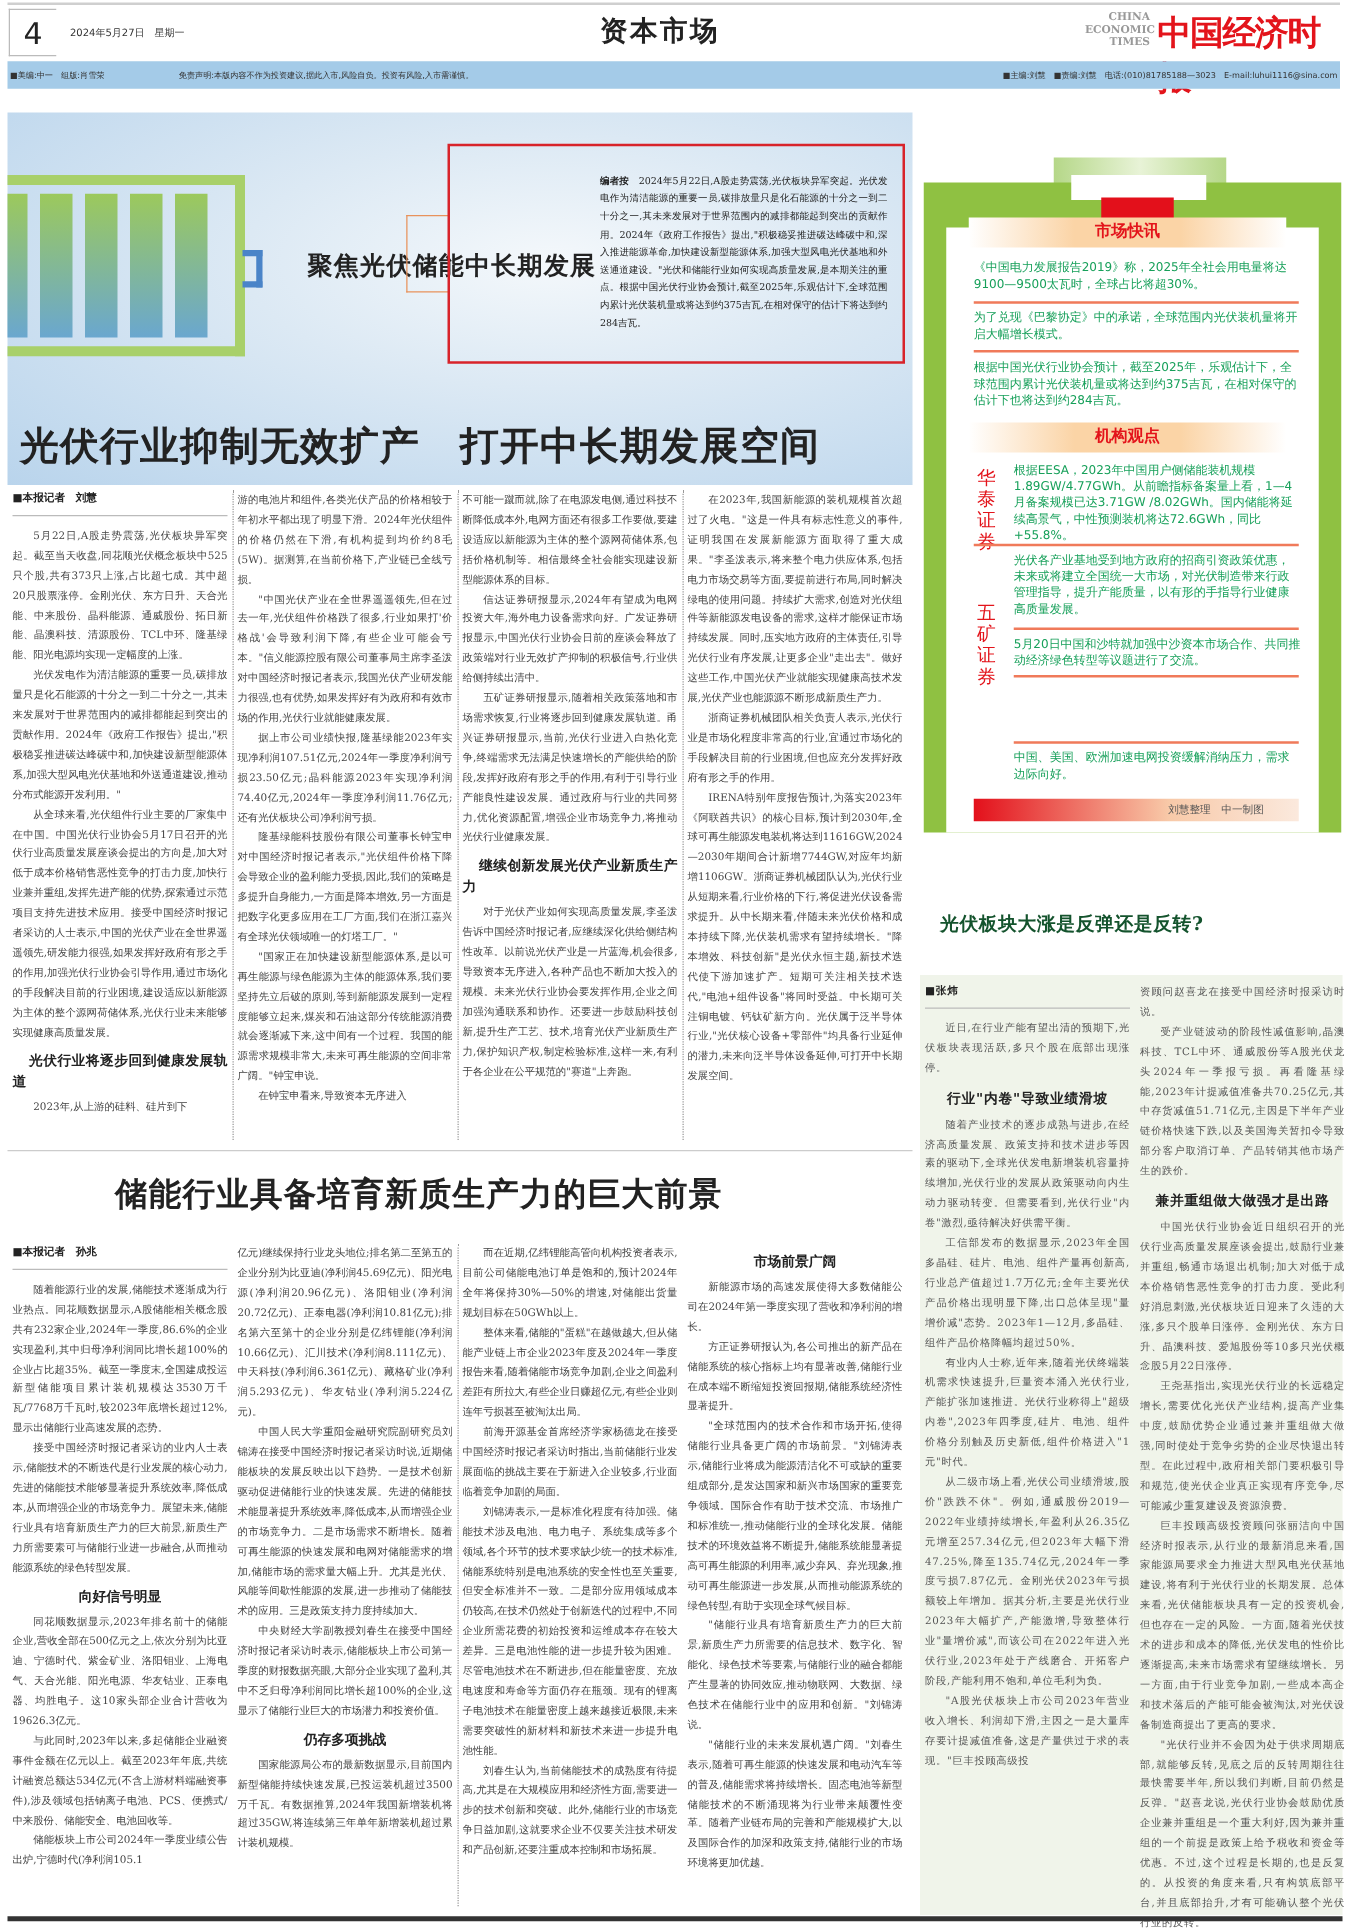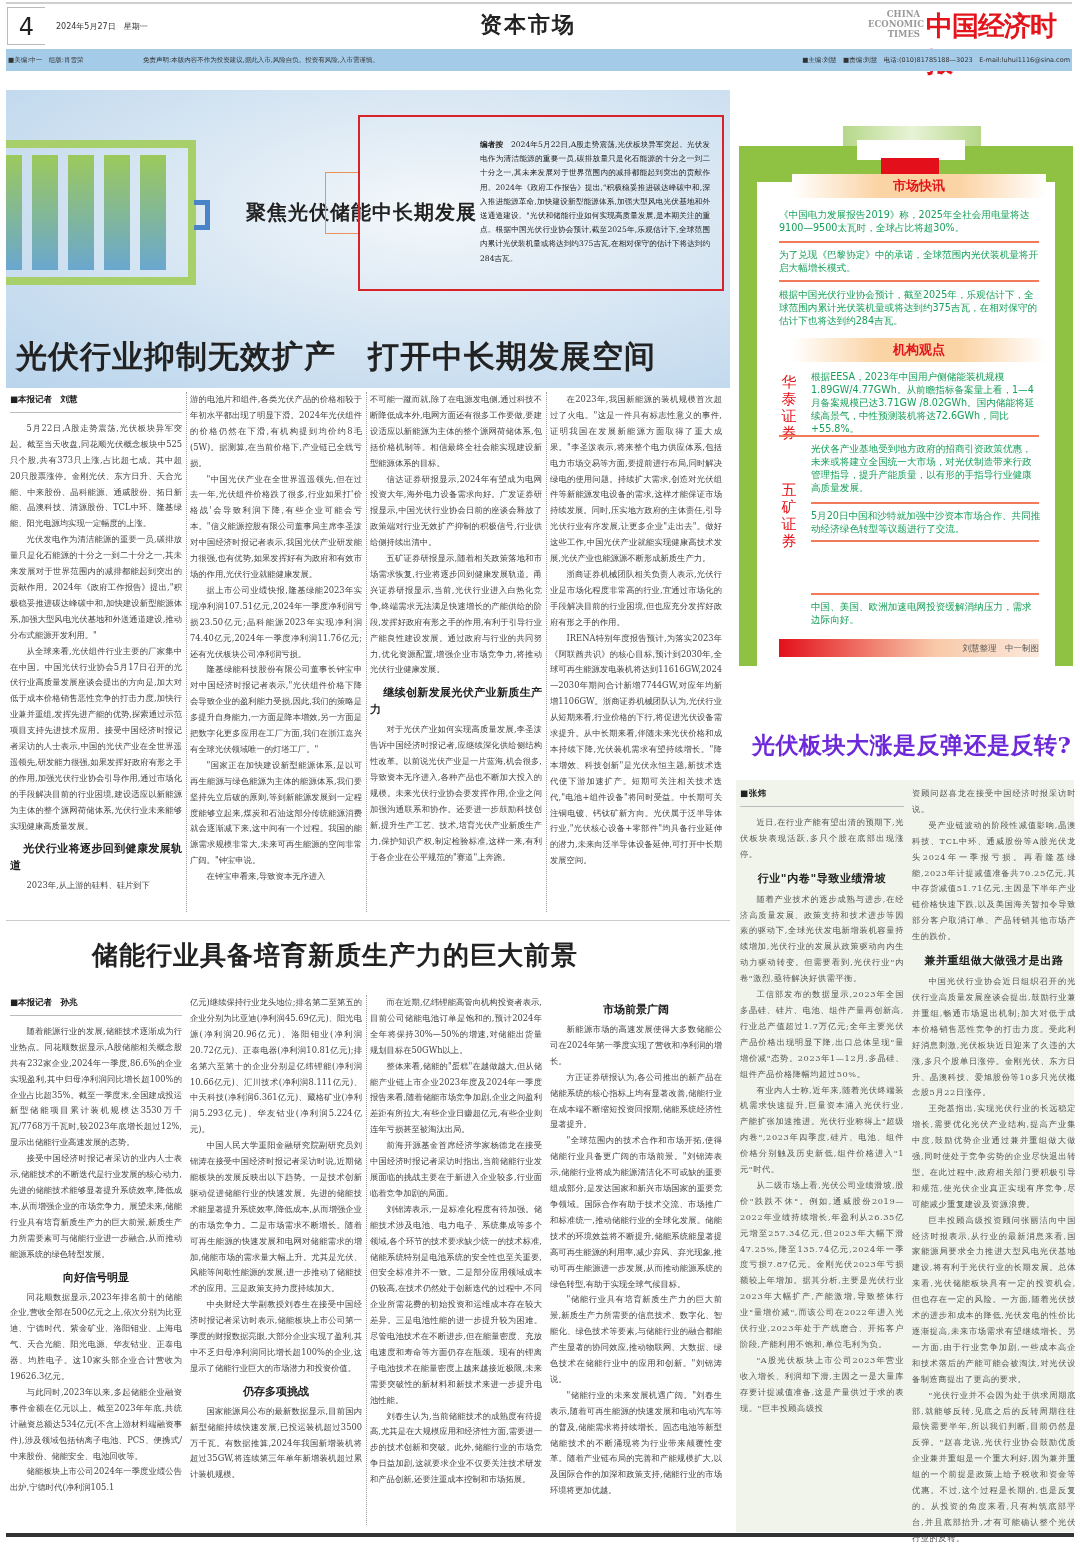--- a/index.html
+++ b/index.html
@@ -32,27 +32,27 @@
 .byline{font-family:"DejaVu Sans",sans-serif;font-size:8.5px;font-weight:bold;color:#222;border-bottom:1.5px solid #bbb;padding-bottom:4px;margin-bottom:8px}
 .colsep{position:absolute;width:0;border-left:1px dotted #999}
 .a1col{position:absolute;width:172px}
 
 .sidebar{position:absolute;left:739px;top:106px;width:334px;height:560px}
 .sb-outer{position:absolute;left:0;top:40px;width:334px;height:520px;background:#8fc142}
 .sb-hump{position:absolute;left:104px;top:20px;width:138px;height:30px;background:linear-gradient(90deg,#b5d788,#e8f3d7,#b5d788)}
 .sb-hump2{position:absolute;left:118px;top:34px;width:108px;height:20px;background:#fff}
 .sb-red{position:absolute;left:142px;top:52px;width:58px;height:28px;background:#e3101b}
 .sb-inner{position:absolute;left:18px;top:76px;width:298px;height:484px;background:#fff}
-.sb-title{position:absolute;left:53px;width:254px;height:24px;background:linear-gradient(90deg,#fff,#fbd4a6,#fbd4a6,#fff);font-family:"DejaVu Sans",sans-serif;color:#e3141b;font-weight:bold;font-size:13px;text-align:center;line-height:24px}
+.sb-title{position:absolute;left:36px;width:254px;height:24px;background:linear-gradient(90deg,#fff,#fbd4a6,#fbd4a6,#fff);font-family:"DejaVu Sans",sans-serif;color:#e3141b;font-weight:bold;font-size:13px;text-align:center;line-height:24px}
 .sb-item{position:absolute;font-family:"DejaVu Sans",sans-serif;font-size:9.6px;line-height:13px;color:#17a05a}
 .sb-line{position:absolute;height:1.5px;background:#f07a5a}
 .sb-vert{position:absolute;font-family:"DejaVu Sans",sans-serif;font-size:15px;color:#e3141b;width:16px;line-height:17px;text-align:center}
-.sb-foot{position:absolute;left:40px;top:533px;width:260px;height:18px;background:linear-gradient(90deg,#e3101b,#f8c9a8 60%,#fbe9dd);font-family:"DejaVu Sans",sans-serif;font-size:8.5px;color:#555;text-align:right;line-height:18px}
-
-.headline2{position:absolute;left:752px;top:730px;font-family:"DejaVu Serif",serif;font-size:23px;font-weight:bold;color:#6d28d9;letter-spacing:0.5px;white-space:nowrap}
+.sb-foot{position:absolute;left:40px;top:533px;width:260px;height:18px;background:linear-gradient(90deg,#e3101b,#f8c9a8 60%,#fbe9dd);font-family:"DejaVu Sans",sans-serif;font-size:8.5px;color:#555;text-align:right;padding-right:28px;line-height:18px}
+
+.headline2{position:absolute;left:752px;top:730px;font-family:"DejaVu Serif",serif;font-size:15px;font-weight:bold;color:#14532d;letter-spacing:0.5px;white-space:nowrap}
 .rbg{position:absolute;left:736px;top:780px;width:338px;height:752px;background:#f0f4ea}
 .rcol{position:absolute;width:164px;font-size:8.2px;line-height:15.9px;color:#555;text-align:justify;font-family:"DejaVu Serif",serif;letter-spacing:0.6px}
 .rcol p{text-indent:2em}
 .rcol h4{font-family:"DejaVu Sans",sans-serif;font-size:11px;font-weight:bold;color:#222;text-align:center;line-height:17px;margin:7px 0 5px 0}
 
 .headline3{position:absolute;left:92px;top:938px;font-family:"DejaVu Serif",serif;font-size:26px;font-weight:bold;color:#222;letter-spacing:1px;white-space:nowrap}
 .bottomrule{position:absolute;left:6px;width:1068px;top:1533px;height:4px;background:#333}
 .midrule{position:absolute;left:6px;width:724px;top:920px;height:1px;background:#ccc}
 </style>
 </head>

